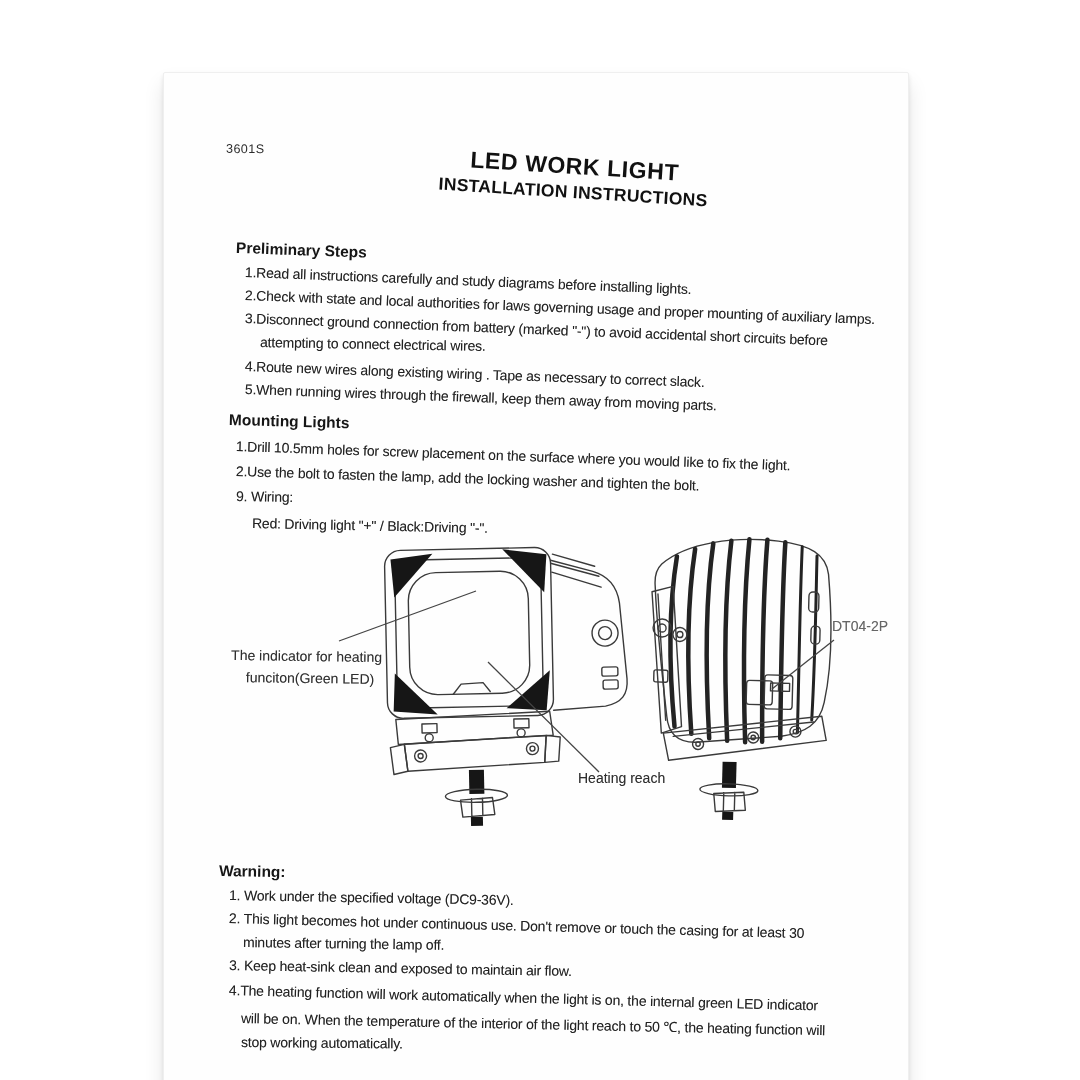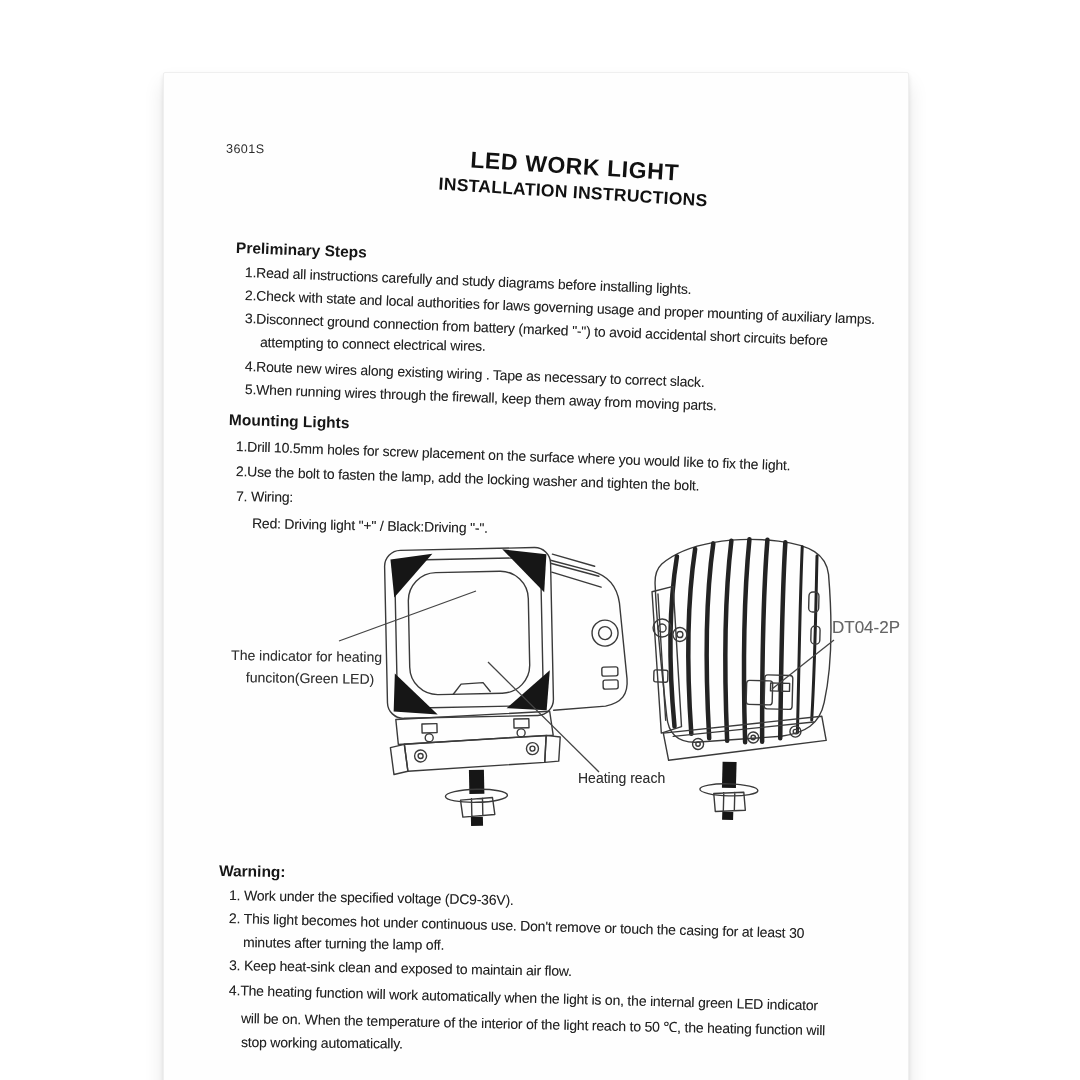--- a/index.html
+++ b/index.html
@@ -18,21 +18,21 @@
      transform-origin:0 50%;}
   .bl{position:absolute;white-space:nowrap;font-size:14px;letter-spacing:-.2px;color:#222;
       transform-origin:0 50%;text-shadow:0 0 .5px rgba(40,40,40,.35);}
   .t05{transform:rotate(.5deg);} .t08{transform:rotate(.8deg);} .t10{transform:rotate(1deg);}
   .t12{transform:rotate(1.2deg);} .t15{transform:rotate(1.5deg);} .t18{transform:rotate(1.8deg);}
   .t20{transform:rotate(2deg);} .t22{transform:rotate(2.2deg);}
   .diag{position:absolute;left:32px;top:459px;width:700px;height:310px;}
   .dlabel{position:absolute;font-size:14px;color:#2e2e2e;white-space:nowrap;
           text-shadow:0 0 .5px rgba(40,40,40,.3);}
   .dlabel .ln2{display:block;margin-left:15px;}
-  .dt04{color:#666;font-size:17px;}
+  .dt04{color:#666;font-size:14px;}
   svg .ol{fill:none;stroke:#3a3a3a;stroke-width:1.4;stroke-linejoin:round;stroke-linecap:round;}
   svg .fin{fill:none;stroke:#232323;stroke-width:4.5;stroke-linecap:round;}
   svg .fin2{fill:none;stroke:#232323;stroke-width:3;stroke-linecap:round;}
   svg .blk{fill:#161616;stroke:none;}
   svg .ldr{fill:none;stroke:#444;stroke-width:1.3;}
 </style>
 </head>
 <body>
 
 <div class="stage">
@@ -49,21 +49,21 @@
     <div class="bl t22" style="left:81px;top:191px;">1.Read all instructions carefully and study diagrams before installing lights.</div>
     <div class="bl t22" style="left:81px;top:214px;">2.Check with state and local authorities for laws governing usage and proper mounting of auxiliary lamps.</div>
     <div class="bl t22" style="left:81px;top:237px;">3.Disconnect ground connection from battery (marked "-") to avoid accidental short circuits before</div>
     <div class="bl t10" style="left:96px;top:261px;">attempting  to connect electrical wires.</div>
     <div class="bl t20" style="left:81px;top:285px;">4.Route new wires along existing wiring . Tape as necessary to correct slack.</div>
     <div class="bl t20" style="left:81px;top:308px;">5.When running wires through the firewall, keep them away from moving parts.</div>
 
     <div class="h t15" style="left:65px;top:338px;">Mounting Lights</div>
     <div class="bl t20" style="left:72px;top:365px;">1.Drill 10.5mm holes for screw placement on the surface where you would like to fix the light.</div>
     <div class="bl t18" style="left:72px;top:390px;">2.Use the bolt to fasten the lamp, add the locking  washer and tighten the bolt.</div>
-    <div class="bl t10" style="left:72px;top:415px;">7.  Wiring:</div>
+    <div class="bl t10" style="left:72px;top:415px;">9.  Wiring:</div>
     <div class="bl t12" style="left:88px;top:442px;">Red: Driving light "+"  /  Black:Driving  "-".</div>
 
     <svg class="diag" viewBox="0 0 700 310">
 
       <g transform="rotate(-1.2 270 100)">
         <rect class="ol" x="190" y="17" width="166" height="168" rx="16"></rect>
         <rect class="ol" x="200" y="27" width="146" height="148" rx="20"></rect>
         <rect class="ol" x="213" y="40" width="120" height="122" rx="28"></rect>
         <path class="blk" d="M196,26 L238,21 L199,64 Z"></path>
         <path class="blk" d="M308,18 L352,24 L349,62 Z"></path>

